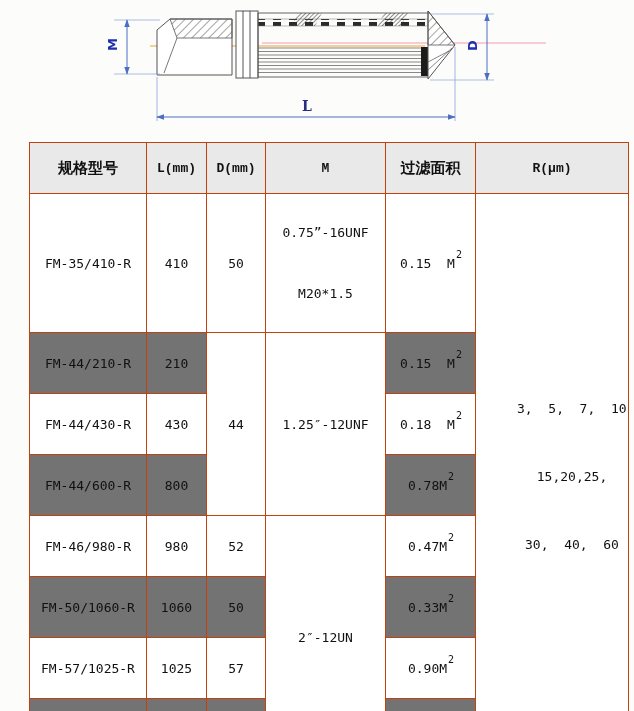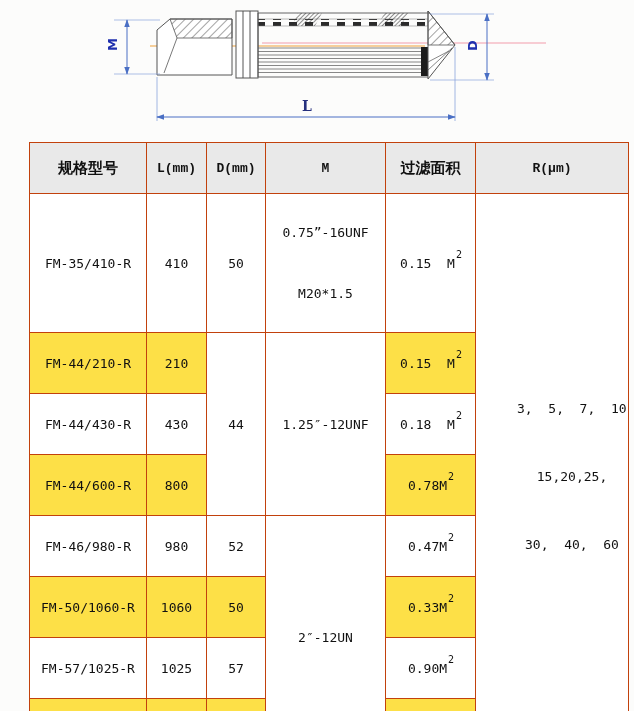--- a/index.html
+++ b/index.html
@@ -36,21 +36,21 @@
   table.spec th.latin{
     font-family:Liberation Mono, monospace;
     font-size:13px;letter-spacing:0px;
   }
   table.spec td{
     font-family:"DejaVu Sans Mono","Liberation Mono",monospace;
     font-size:13px;white-space:pre;
   }
   tr.h-big td{height:82px;}
   tr.h-std td{height:58px;}
-  td.blue{background:#fde047;}
+  td.blue{background:#737373;}
   td.white{background:#ffffff;}
   .thread-l1{margin-bottom:16px;}
   sup.sq{font-size:10px;position:relative;top:-5px;left:1px;}
   td.micron div{line-height:38px;white-space:pre;margin-left:40px;}
 </style>
 </head>
 <body>
 
 <div class="drawing-wrap">
   <svg width="634" height="142" viewBox="0 0 634 142">

